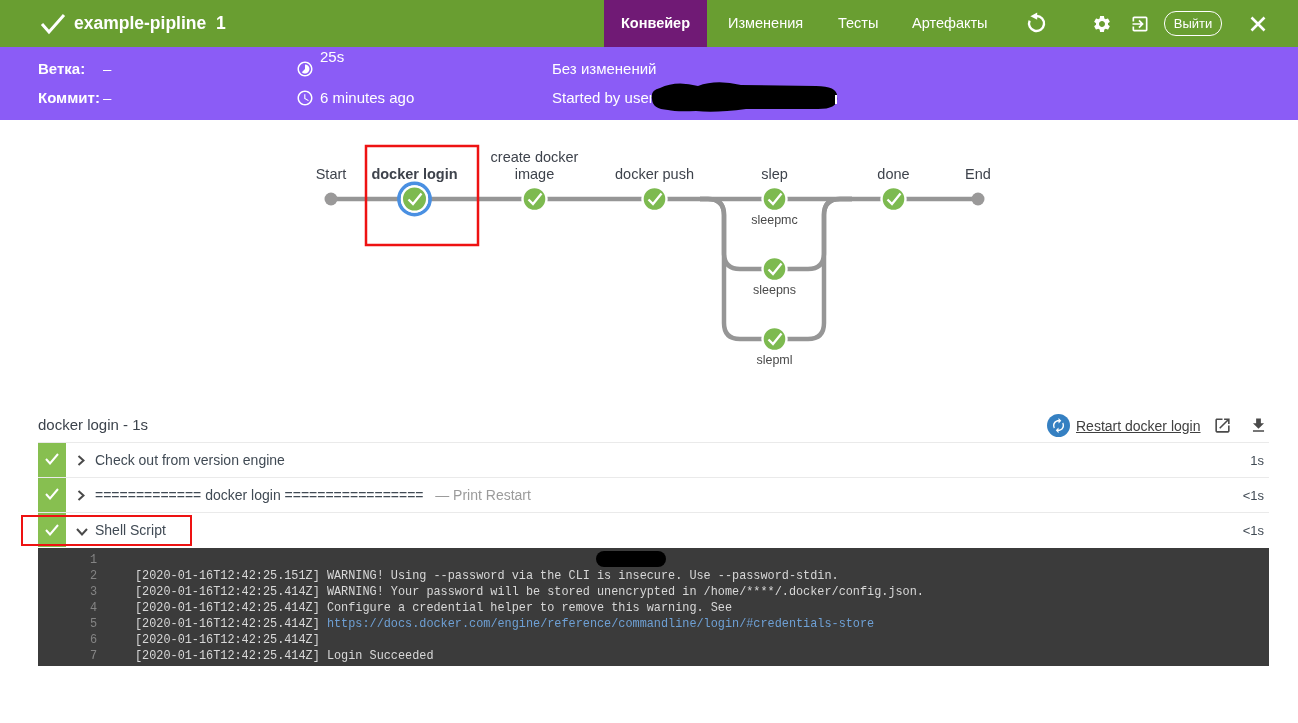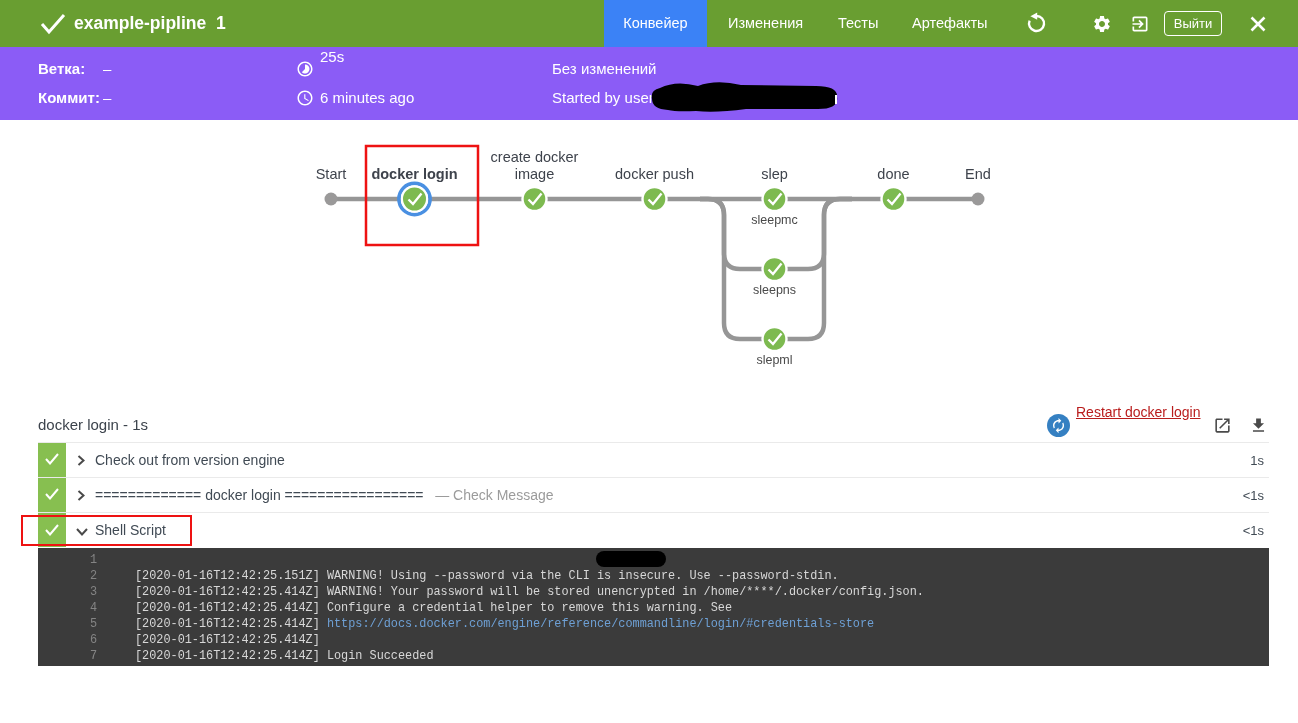--- a/index.html
+++ b/index.html
@@ -1,32 +1,32 @@
 <!DOCTYPE html>
 <html><head>
 <meta charset="utf-8">
 <style>
 *{margin:0;padding:0;box-sizing:border-box}
 html,body{width:1298px;height:723px;overflow:hidden;background:#fff;
   font-family:"Liberation Sans",sans-serif;}
 .abs{position:absolute}
 
 .topbar{position:absolute;left:0;top:0;width:1298px;height:47px;background:#699e31;color:#fff}
-.tab-active{position:absolute;left:604px;top:0;width:103px;height:47px;background:#3b82f6;
-  text-align:center;line-height:47px;font-weight:normal;font-size:14.5px;color:#fff}
+.tab-active{position:absolute;left:604px;top:0;width:103px;height:47px;background:#701a75;
+  text-align:center;line-height:47px;font-weight:bold;font-size:14.5px;color:#fff}
 .tab{position:absolute;top:0;height:41px;line-height:47px;font-size:14.5px;color:#fff}
 .title{position:absolute;left:74px;top:0;height:47px;line-height:47px;font-size:17.5px;font-weight:bold;color:#fff}
 .btn-exit{position:absolute;left:1164px;top:11px;width:58px;height:25px;border:1px solid #fff;
-  border-radius:4px;color:#fff;font-size:13px;text-align:center;line-height:23px}
+  border-radius:12px;color:#fff;font-size:13px;text-align:center;line-height:23px}
 
 .infobar{position:absolute;left:0;top:47px;width:1298px;height:73px;background:#8b5cf6;color:#fff}
 .inf{position:absolute;font-size:15px;color:#fff;height:20px;line-height:20px}
 
 .sechead{position:absolute;left:38px;top:416px;font-size:15px;font-weight:normal;color:#3c434c}
-.restartlink{position:absolute;left:1076px;top:404px;font-size:14px;color:#b91c1c;
+.restartlink{position:absolute;left:1076px;top:418px;font-size:14px;color:#404040;
   text-decoration:underline}
 
 .rows{position:absolute;left:38px;top:442px;width:1231px;border-top:1px solid #eaeaea}
 .row{position:relative;height:35px;border-bottom:1px solid #eaeaea;background:#fff}
 .row:last-child{border-bottom:none;height:34px}
 .rsq{position:absolute;left:0;top:0;width:28px;height:100%;background:#87bf50}
 .rtitle{position:absolute;left:57px;top:0;height:100%;line-height:35px;font-size:14px;color:#404a54}
 .rdur{position:absolute;right:5px;top:0;height:100%;line-height:35px;font-size:13px;color:#404a54}
 .chev{position:absolute;left:38px;top:12px}
 
@@ -159,21 +159,21 @@
   </div>
   <div class="row">
     <div class="rsq">
         <svg style="position:absolute;left:7px;top:10px" width="14" height="12" viewBox="0 0 14 12">
           <polyline points="1,6 5,10.5 13,1" fill="none" stroke="#fff" stroke-width="2"></polyline>
         </svg>
       </div>
     <svg class="chev" width="10" height="11" viewBox="0 0 10 11">
         <polyline points="2.5,1 7.5,5.5 2.5,10" fill="none" stroke="#4a4a4a" stroke-width="2"></polyline>
       </svg>
-    <div class="rtitle">============= docker login =================&nbsp;&nbsp; <span style="color:#9b9b9b">— Check Message</span></div>
+    <div class="rtitle">============= docker login =================&nbsp;&nbsp; <span style="color:#9b9b9b">— Print Restart</span></div>
     <div class="rdur">&lt;1s</div>
   </div>
   <div class="row">
     <div class="rsq">
         <svg style="position:absolute;left:7px;top:11px" width="14" height="12" viewBox="0 0 14 12">
           <polyline points="1,6 5,10.5 13,1" fill="none" stroke="#fff" stroke-width="2"></polyline>
         </svg>
       </div>
     <svg class="chev" style="top:14px" width="12" height="9" viewBox="0 0 12 9">
         <polyline points="1,2 6,7.5 11,2" fill="none" stroke="#4a4a4a" stroke-width="2"></polyline>

